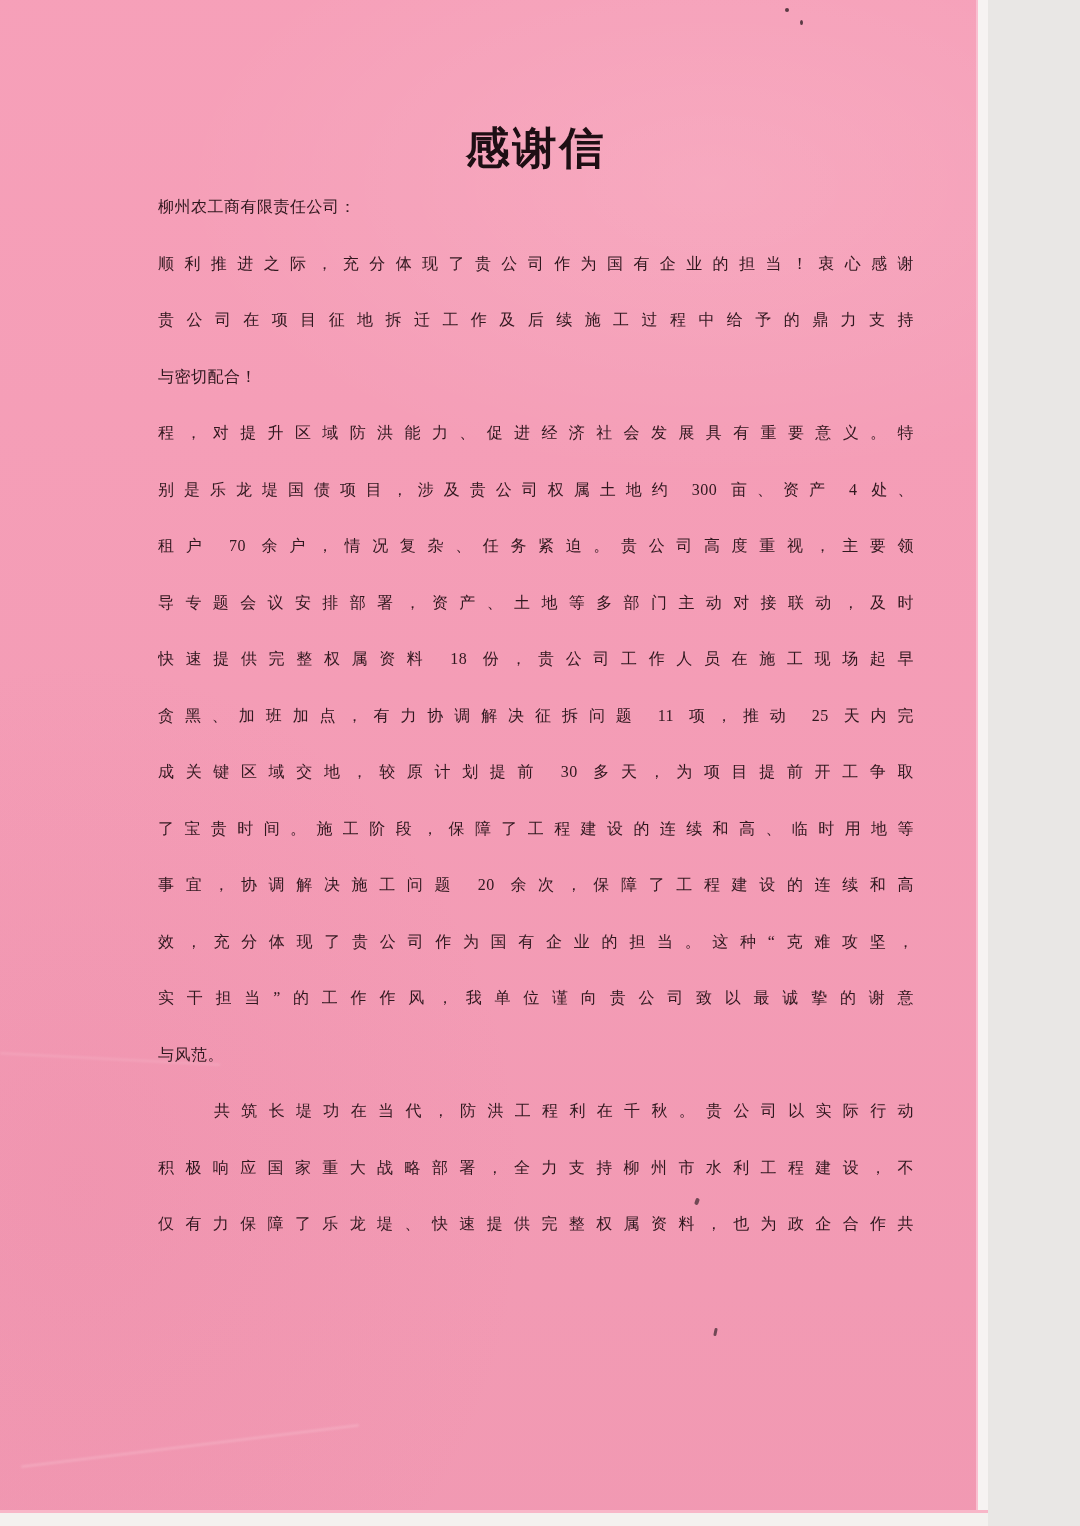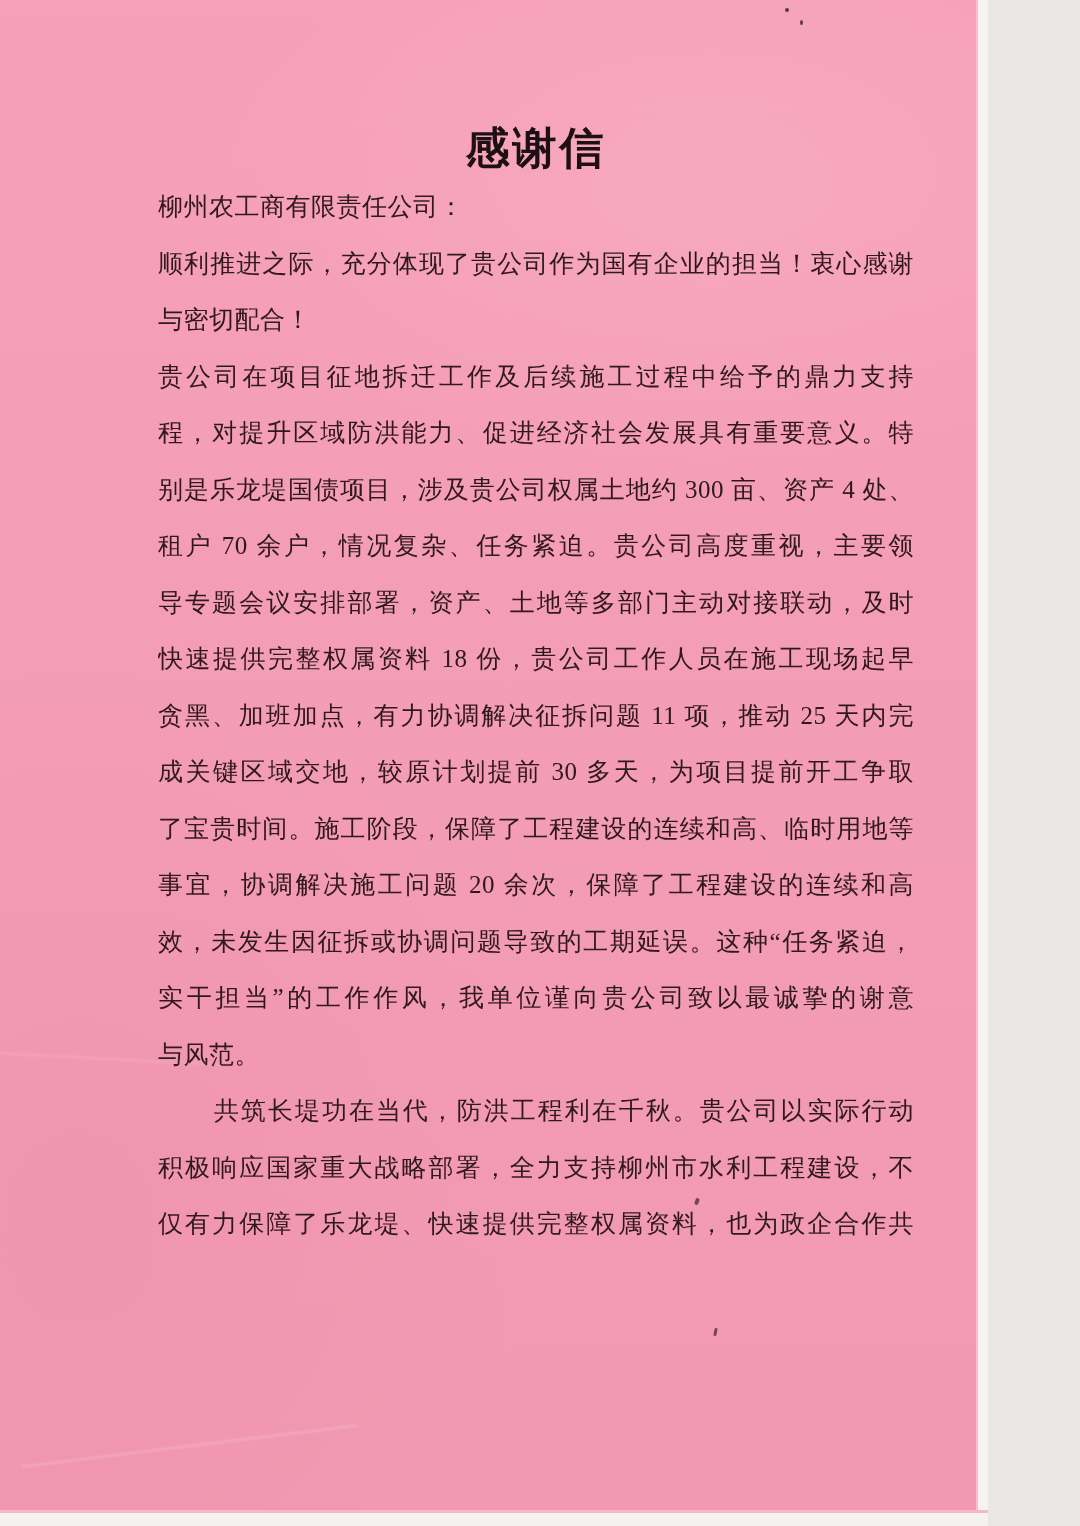--- a/index.html
+++ b/index.html
@@ -24,21 +24,21 @@
   .title {
     margin: 0 0 4px 0;
     font-size: 44px;
     line-height: 52px;
     font-weight: bold;
     text-align: center;
     letter-spacing: 3px;
     color: #1e0f14;
   }
   .line {
-    font-size: 25px;
+    font-size: 16px;
     line-height: 56.5px;
     height: 56.5px;
     overflow: hidden;
     color: #30181f;
     text-align: justify;
     text-align-last: justify;
     letter-spacing: 0.5px;
   }
   .line.no-justify {
     text-align: left;
@@ -90,33 +90,33 @@
 <body>
 
 <div class="page">
 
   <div class="content">
     <h1 class="title">感谢信</h1>
 
     <div class="line no-justify">柳州农工商有限责任公司：</div>
 
     <div class="line">顺利推进之际，充分体现了贵公司作为国有企业的担当！衷心感谢</div>
+    <div class="line">贵公司在项目征地拆迁工作及后续施工过程中给予的鼎力支持</div>
     <div class="line no-justify">与密切配合！</div>
-    <div class="line">贵公司在项目征地拆迁工作及后续施工过程中给予的鼎力支持</div>
 
     <div class="line">程，对提升区域防洪能力、促进经济社会发展具有重要意义。特</div>
     <div class="line">别是乐龙堤国债项目，涉及贵公司权属土地约 300 亩、资产 4 处、</div>
     <div class="line">租户 70 余户，情况复杂、任务紧迫。贵公司高度重视，主要领</div>
     <div class="line">导专题会议安排部署，资产、土地等多部门主动对接联动，及时</div>
     <div class="line">快速提供完整权属资料 18 份，贵公司工作人员在施工现场起早</div>
     <div class="line">贪黑、加班加点，有力协调解决征拆问题 11 项，推动 25 天内完</div>
     <div class="line">成关键区域交地，较原计划提前 30 多天，为项目提前开工争取</div>
     <div class="line">了宝贵时间。施工阶段，保障了工程建设的连续和高、临时用地等</div>
     <div class="line">事宜，协调解决施工问题 20 余次，保障了工程建设的连续和高</div>
-    <div class="line">效，未发生因征拆或协调问题导致的工期延误。这种“任务紧迫，</div>
+    <div class="line">效，充分体现了贵公司作为国有企业的担当。这种“克难攻坚，</div>
     <div class="line">实干担当”的工作作风，我单位谨向贵公司致以最诚挚的谢意</div>
     <div class="line no-justify">与风范。</div>
 
     <div class="line indent">共筑长堤功在当代，防洪工程利在千秋。贵公司以实际行动</div>
     <div class="line">积极响应国家重大战略部署，全力支持柳州市水利工程建设，不</div>
     <div class="line">仅有力保障了乐龙堤、快速提供完整权属资料，也为政企合作共</div>
   </div>
 
   <div class="crease1"></div>
   <div class="crease2"></div>

